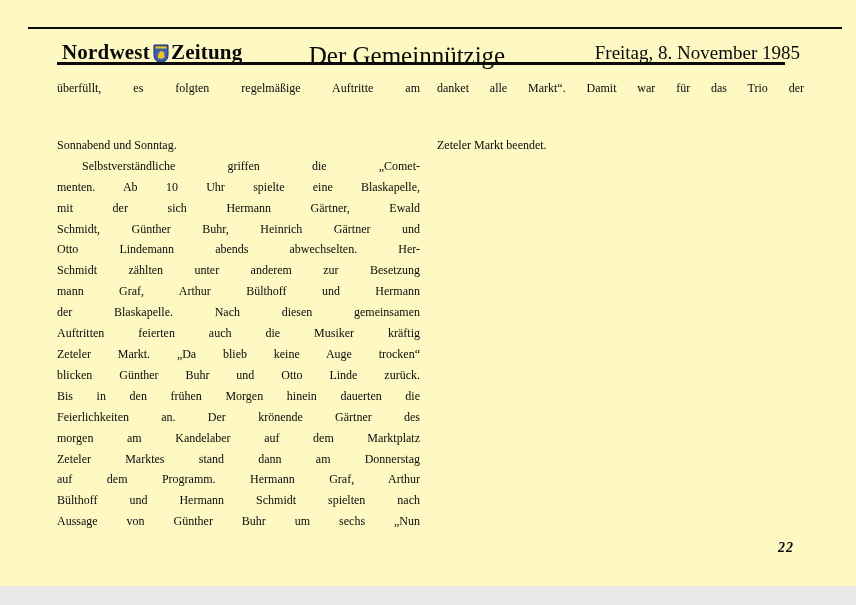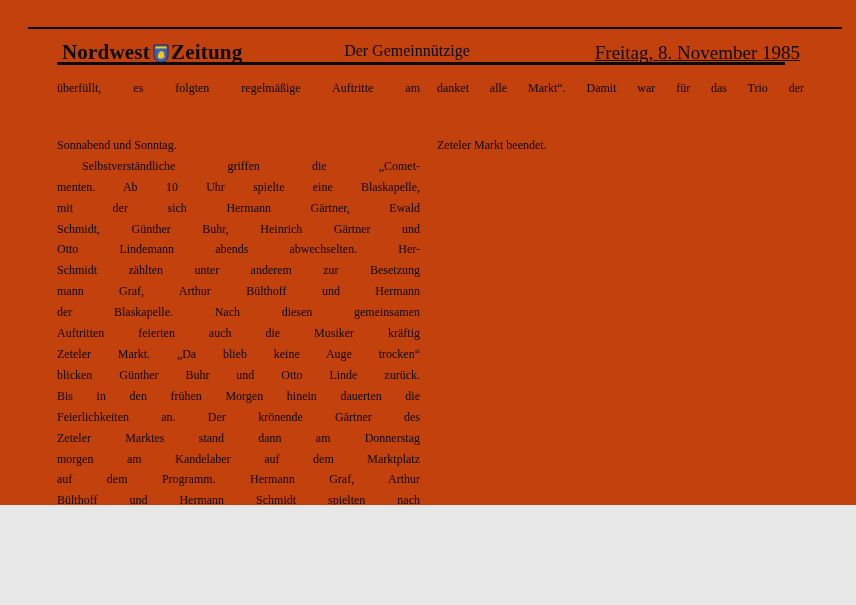--- a/index.html
+++ b/index.html
@@ -1,44 +1,44 @@
 <!DOCTYPE html>
 <html><head>
 <meta charset="utf-8">
 <style>
   html,body{margin:0;padding:0;background:#e8e8e8;}
   .page{
     position:relative;
-    width:856px;height:505px;
-    background:#c2410c;
+    width:856px;height:586px;
+    background:#fef9c3;
     font-family:"Liberation Serif", serif;
     color:#0a0a0a;
     overflow:hidden;
     margin:0 auto;
   }
   .rule-top{
     position:absolute;left:28px;top:27px;width:814px;height:2px;
     background:#0a0a0a;
   }
   .brand{
     position:absolute;left:62px;top:40px;
     font-size:21px;font-weight:bold;letter-spacing:0.2px;
     white-space:nowrap;display:flex;align-items:center;
   }
   .brand .crest{
     display:inline-block;width:16px;height:19px;margin:0 2px 0 3px;
     position:relative;top:1px;
   }
   .masthead-center{
     position:absolute;left:57px;top:42px;width:700px;
-    text-align:center;font-size:16px;white-space:nowrap;
+    text-align:center;font-size:25px;white-space:nowrap;
   }
   .masthead-date{
     position:absolute;right:56px;top:42px;
-    text-align:right;font-size:19px;white-space:nowrap;text-decoration:underline;
+    text-align:right;font-size:19px;white-space:nowrap;
   }
   .rule-thick{
     position:absolute;left:57px;top:62px;width:728px;height:3px;
     background:#0a0a0a;
   }
   .columns{
     position:absolute;left:57px;top:78px;
     display:flex;gap:17px;
   }
   .col{font-size:12px;}
@@ -94,22 +94,22 @@
         <div class="line">Schmidt, Günther Buhr, Heinrich Gärtner und</div>
         <div class="line">Otto Lindemann abends abwechselten. Her-</div>
         <div class="line">Schmidt zählten unter anderem zur Besetzung</div>
         <div class="line">mann Graf, Arthur Bülthoff und Hermann</div>
         <div class="line">der Blaskapelle. Nach diesen gemeinsamen</div>
         <div class="line">Auftritten feierten auch die Musiker kräftig</div>
         <div class="line">Zeteler Markt. „Da blieb keine Auge trocken“</div>
         <div class="line">blicken Günther Buhr und Otto Linde zurück.</div>
         <div class="line">Bis in den frühen Morgen hinein dauerten die</div>
         <div class="line">Feierlichkeiten an. Der krönende Gärtner des</div>
+        <div class="line">morgen am Kandelaber auf dem Marktplatz</div>
         <div class="line">Zeteler Marktes stand dann am Donnerstag</div>
-        <div class="line">morgen am Kandelaber auf dem Marktplatz</div>
         <div class="line">auf dem Programm. Hermann Graf, Arthur</div>
         <div class="line">Bülthoff und Hermann Schmidt spielten nach</div>
         <div class="line">Aussage von Günther Buhr um sechs „Nun</div>
       </div>
     <div class="col col-right">
 
     <div class="line">danket alle Markt“. Damit war für das Trio der</div>
         <div class="line last">Zeteler Markt beendet.</div>
       </div>
   </div>

